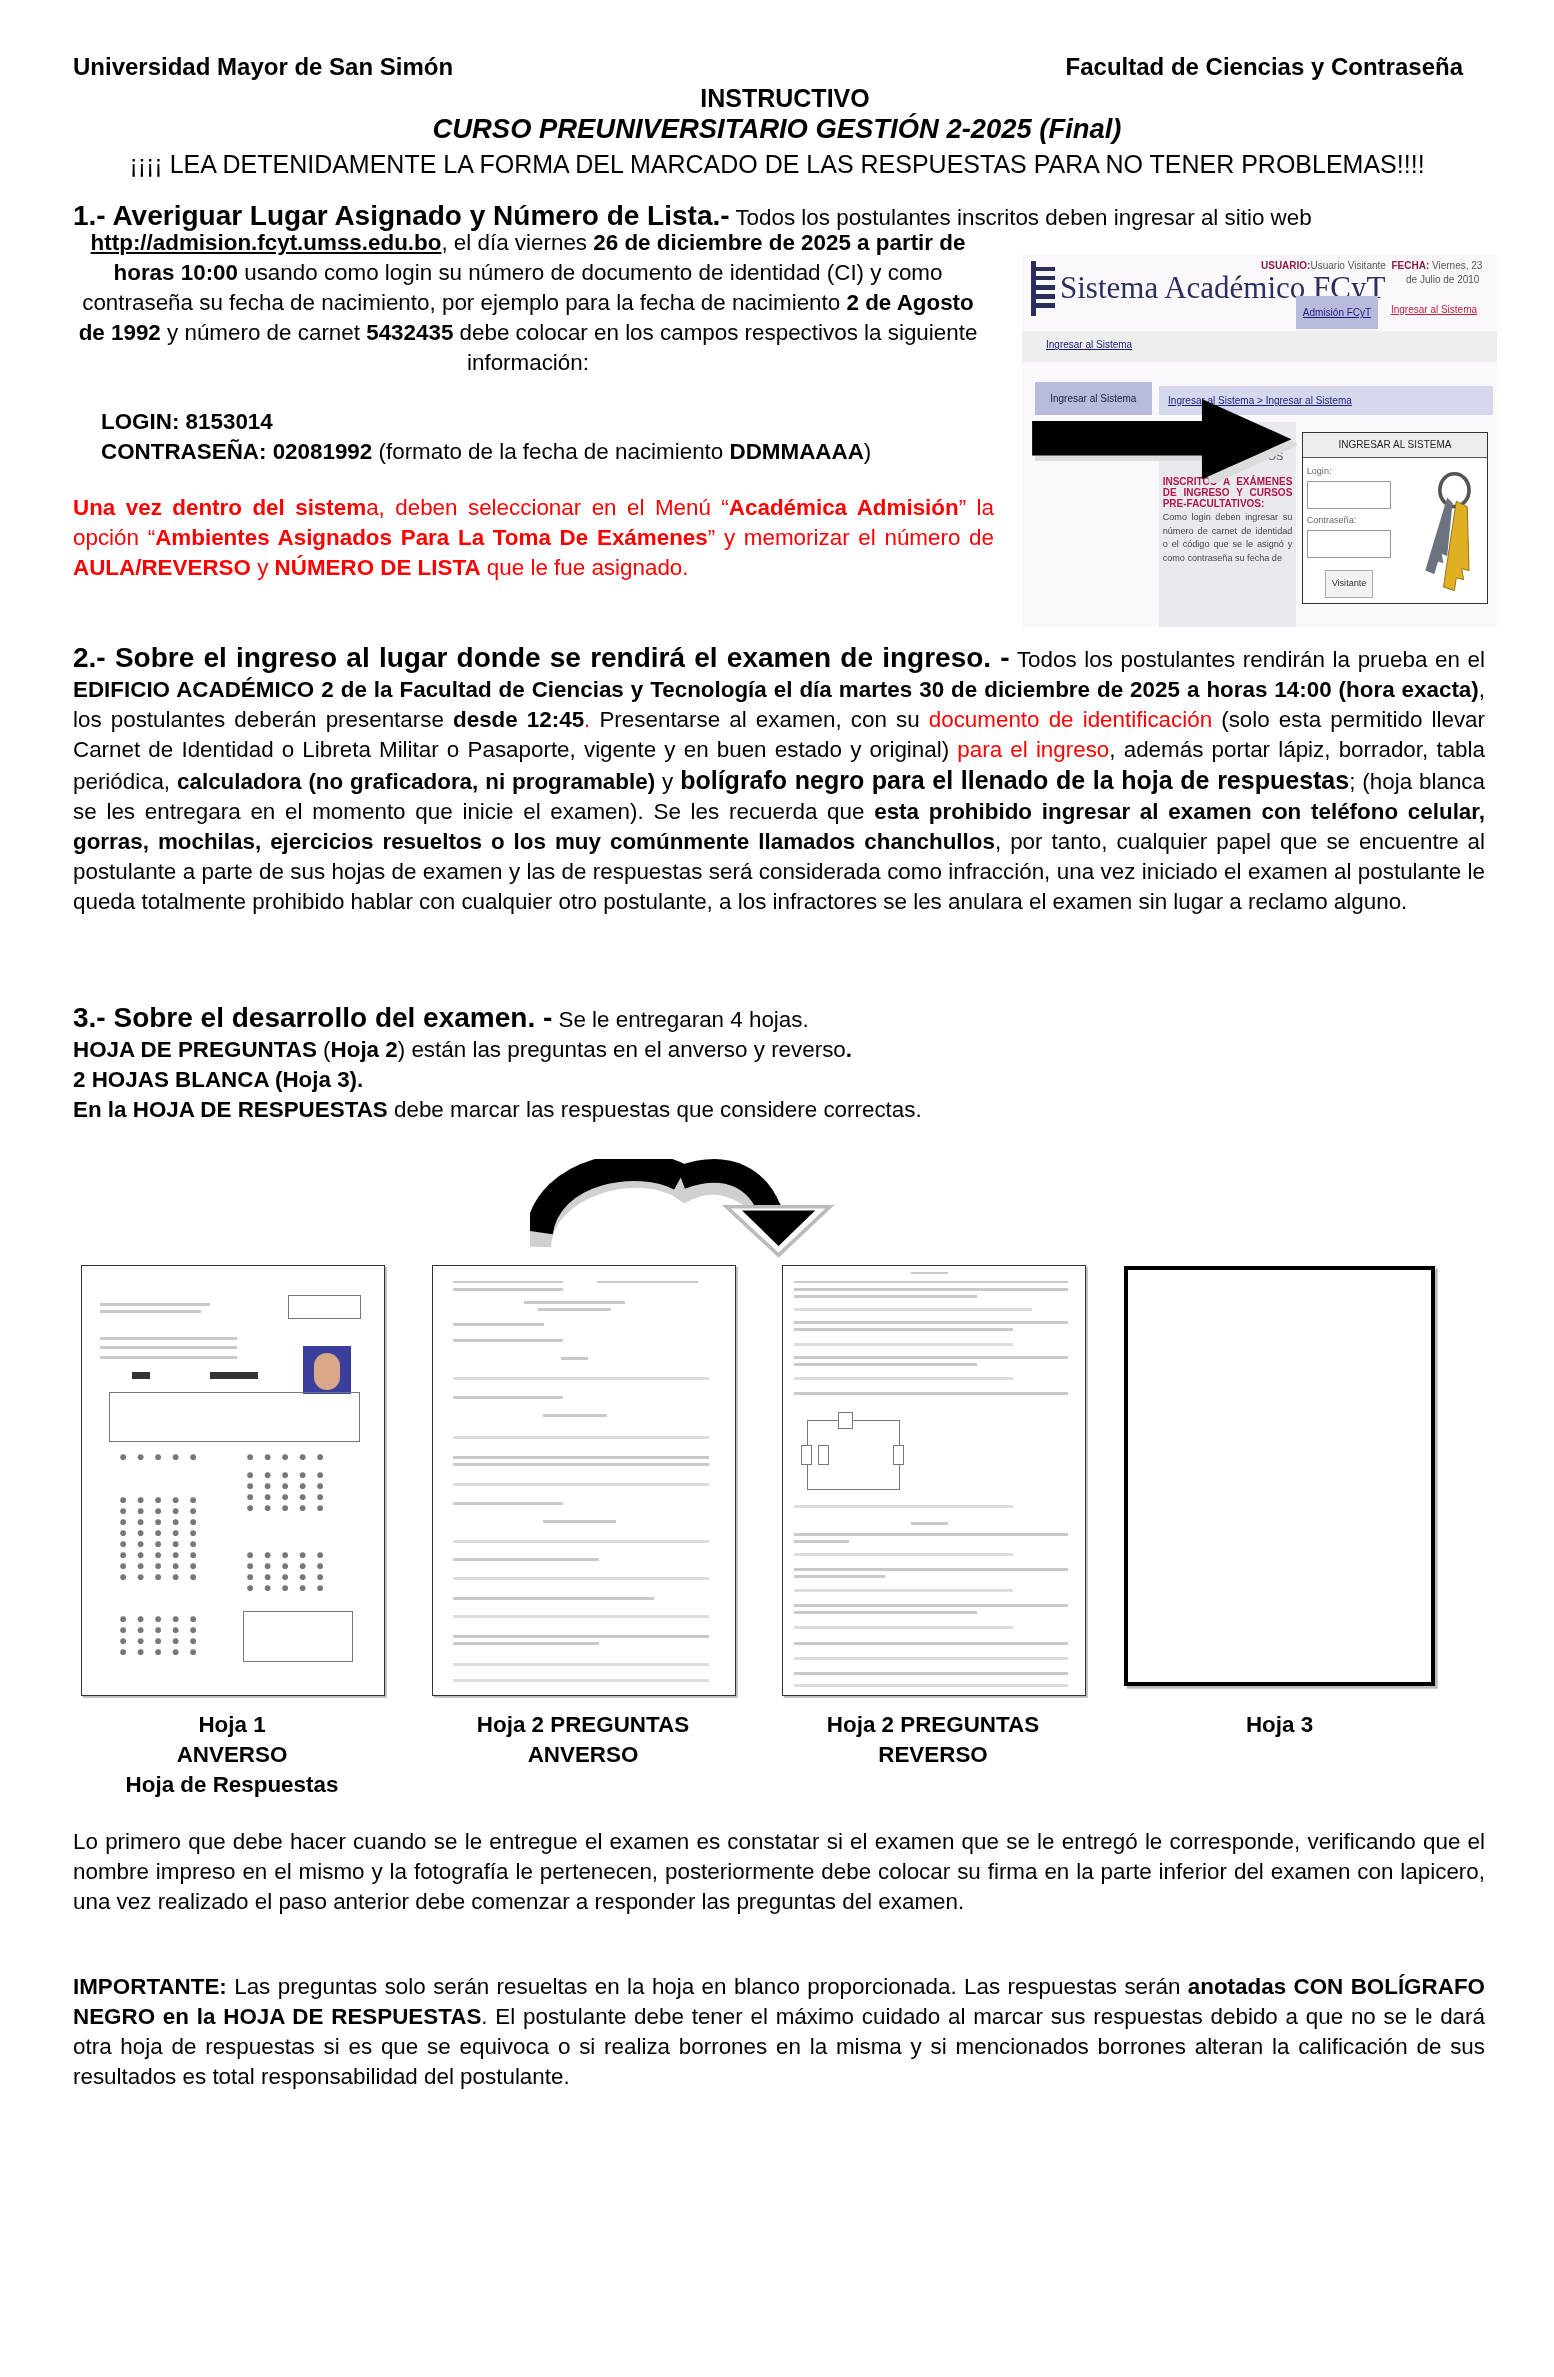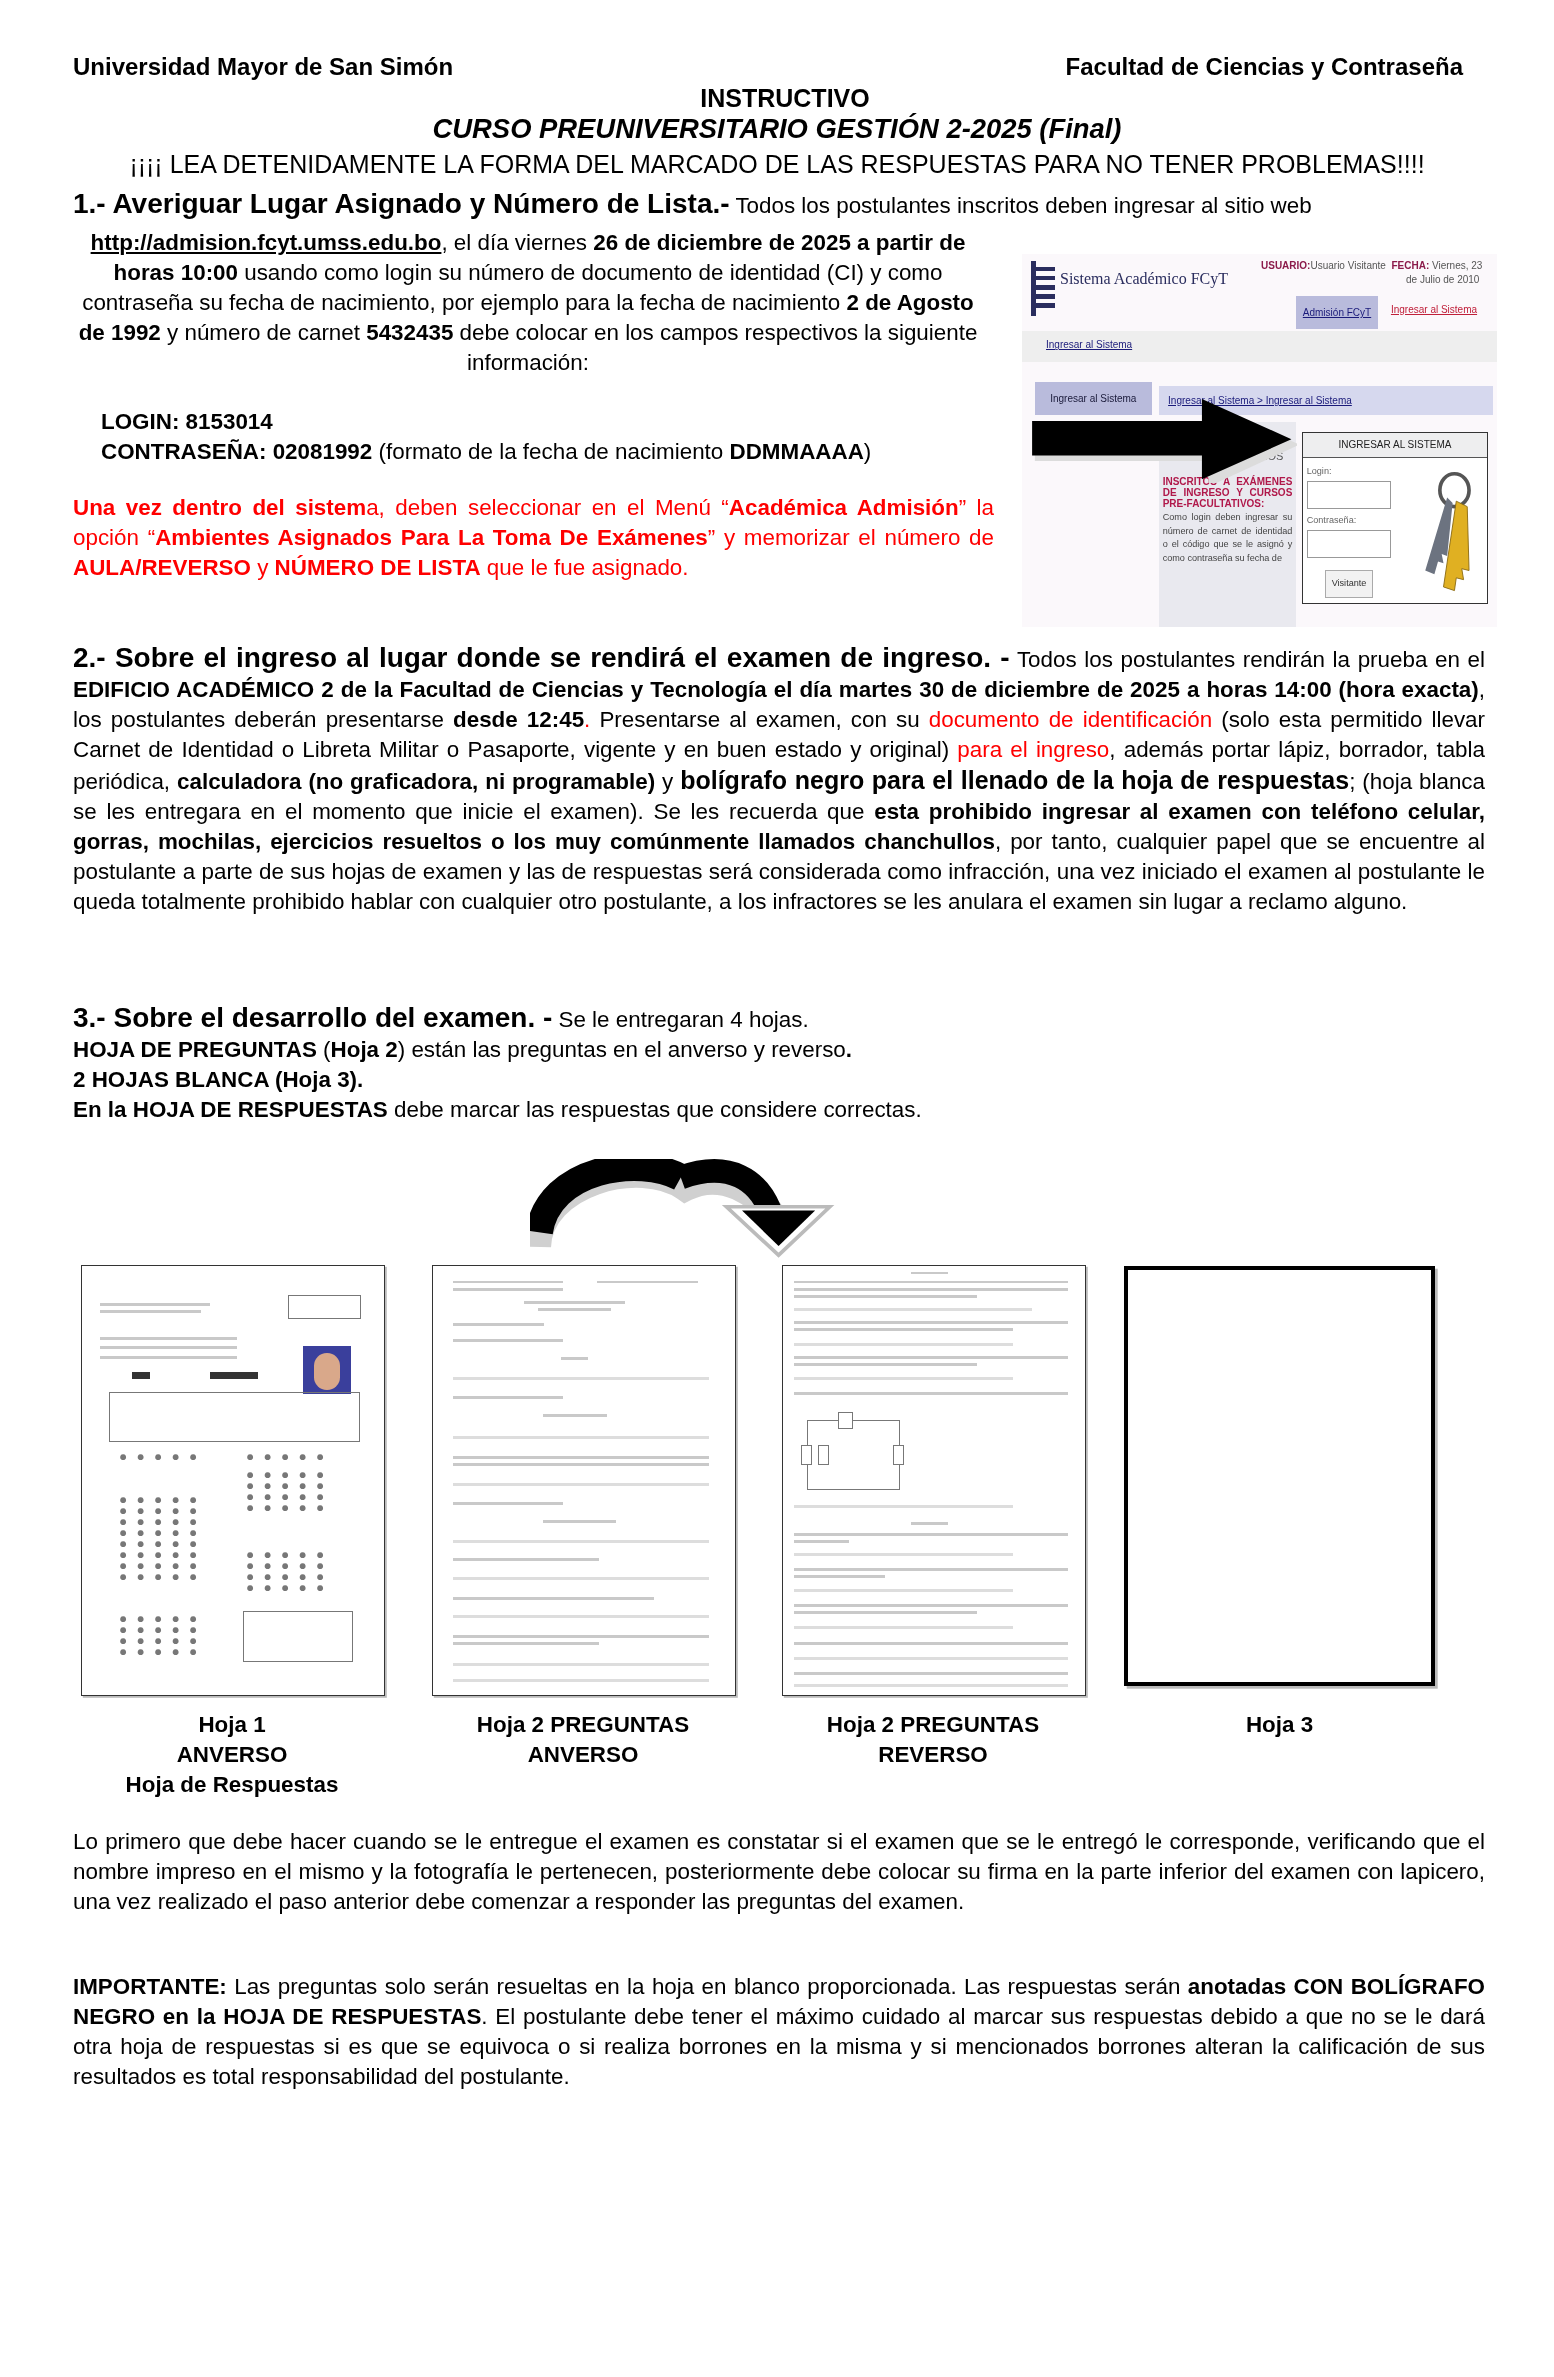--- a/index.html
+++ b/index.html
@@ -16,21 +16,21 @@
   .h2 { font-size: 27.4px; font-weight: bold; }
   .sub { font-size: 25px; }
   .sec-title { font-size: 28px; font-weight: bold; }
   .link { text-decoration: underline; font-weight: bold; }
 
   
   .shot { left: 1022px; top: 254px; width: 475px; height: 373px; background: #fbf8fb; overflow: hidden; }
   .shot .logo { left: 9.1px; top: 7.3px; width: 25.6px; height: 55px; }
   .shot .logo i { position: absolute; left: 0; height: 4.6px; background: #2a2d5e; }
   .shot .logo .v { position: absolute; left: 0; top: 0; width: 4.6px; height: 55px; background: #2a2d5e; }
-  .shot .brand { left: 38px; top: 16.4px; font-family: "Liberation Serif", serif; font-size: 16px; color: #2a2d5e; }
+  .shot .brand { left: 38px; top: 16.4px; font-family: "Liberation Serif", serif; font-size: 31px; color: #2a2d5e; }
   .shot .usr { left: 239px; top: 5.5px; font-size: 10px; color: #555; }
   .shot .usr b { color: #8b1a4a; }
   .shot .fecha2 { left: 384px; top: 20px; font-size: 10px; color: #555; }
   .shot .tabA { left: 274px; top: 42px; width: 82px; height: 33px; background: #b9bbdc; font-size: 10px; color: #1a1a7a; text-decoration: underline; line-height: 33px; text-align: center; }
   .shot .tabB { left: 358px; top: 42px; width: 108px; height: 33px; font-size: 10px; color: #c0203a; text-decoration: underline; line-height: 27.4px; text-align: center; }
   .shot .bar1 { left: 0; top: 77px; width: 475px; height: 31px; background: #eeeeee; font-size: 10px; color: #1a1a7a; }
   .shot .bar1 span { position: absolute; left: 24px; top: 8.2px; text-decoration: underline; }
   .shot .leftbtn { left: 12.8px; top: 128px; width: 117px; height: 33px; background: #b9bbdc; font-size: 10px; color: #1a1a3a; line-height: 33px; text-align: center; }
   .shot .crumb { left: 137px; top: 132px; width: 334px; height: 29px; background: #d6d8ee; font-size: 10px; color: #1a1a7a; line-height: 29px; padding-left: 9.1px; box-sizing: border-box; text-decoration: underline; }
   .shot .info { left: 137px; top: 168px; width: 137px; height: 205px; background: #e9e9ef; font-size: 9.1px; color: #444; text-align: center; padding: 3.7px; box-sizing: border-box; }
@@ -53,21 +53,21 @@
 </style>
 </head>
 <body>
 
 <div class="abs hdr" style="left:73px; top:53px;">Universidad Mayor de San Simón</div>
 <div class="abs hdr" style="right:91px; top:53px; text-align:right;">Facultad de Ciencias y Contraseña</div>
 <div class="abs h1 center" style="left:0; width:1554px; top:84px;">INSTRUCTIVO</div>
 <div class="abs h2 center" style="left:0; width:1554px; top:113px;font-style:italic;">CURSO PREUNIVERSITARIO GESTIÓN 2-2025 (Final)</div>
 <div class="abs sub center" style="left:0; width:1554px; top:150px;">¡¡¡¡ LEA DETENIDAMENTE LA FORMA DEL MARCADO DE LAS RESPUESTAS PARA NO TENER PROBLEMAS!!!!</div>
 
-<div class="abs" style="left:73px; top:188px; width:1425px; white-space:nowrap;">
+<div class="abs" style="left:73px; top:200px; width:1425px; white-space:nowrap;">
   <span class="sec-title">1.- Averiguar Lugar Asignado y Número de Lista.-</span><span class="t24"> Todos los postulantes inscritos deben ingresar al sitio web</span>
 </div>
 <div class="abs t24 center" style="left:71px; top:228px; width:914px;">
   <a class="link" style="color:#000;">http://admision.fcyt.umss.edu.bo</a><span>, el día viernes </span><span class="b">26 de diciembre de 2025 a partir de horas 10:00</span><span> usando como login su número de documento de identidad (CI) y como contraseña su fecha de nacimiento, por ejemplo para la fecha de nacimiento </span><span class="b">2 de Agosto de 1992</span><span> y número de carnet </span><span class="b">5432435</span><span> debe colocar en los campos respectivos la siguiente información:</span>
 </div>
 <div class="abs t24 b" style="left:101px; top:407px;">LOGIN: 8153014</div>
 <div class="abs t24" style="left:101px; top:437px; white-space:nowrap;">
   <span class="b">CONTRASEÑA: 02081992</span><span> (formato de la fecha de nacimiento </span><span class="b">DDMMAAAA</span><span>)</span>
 </div>
 <div class="abs t24 just red" style="left:73px; top:493px; width:921px;">

